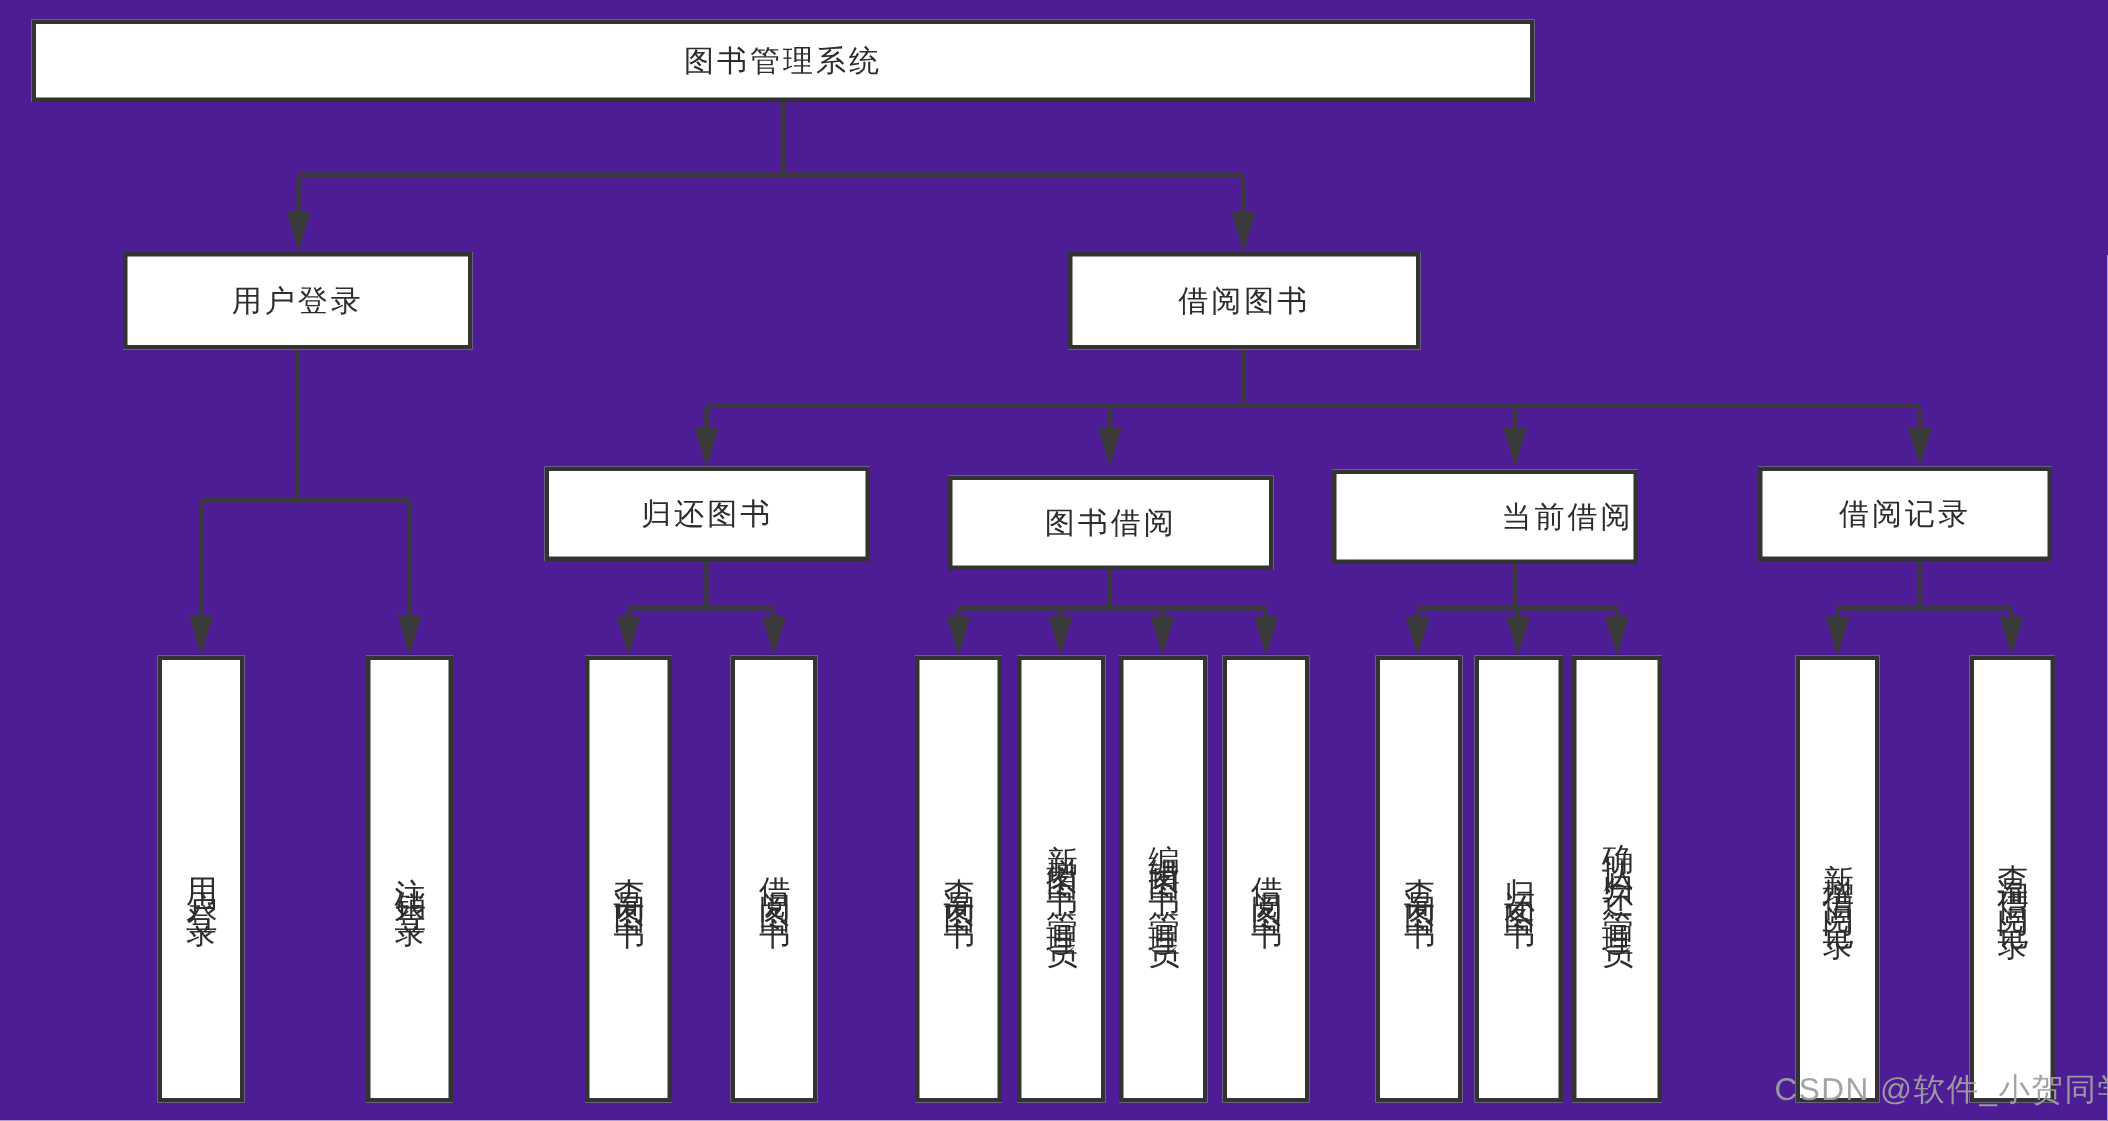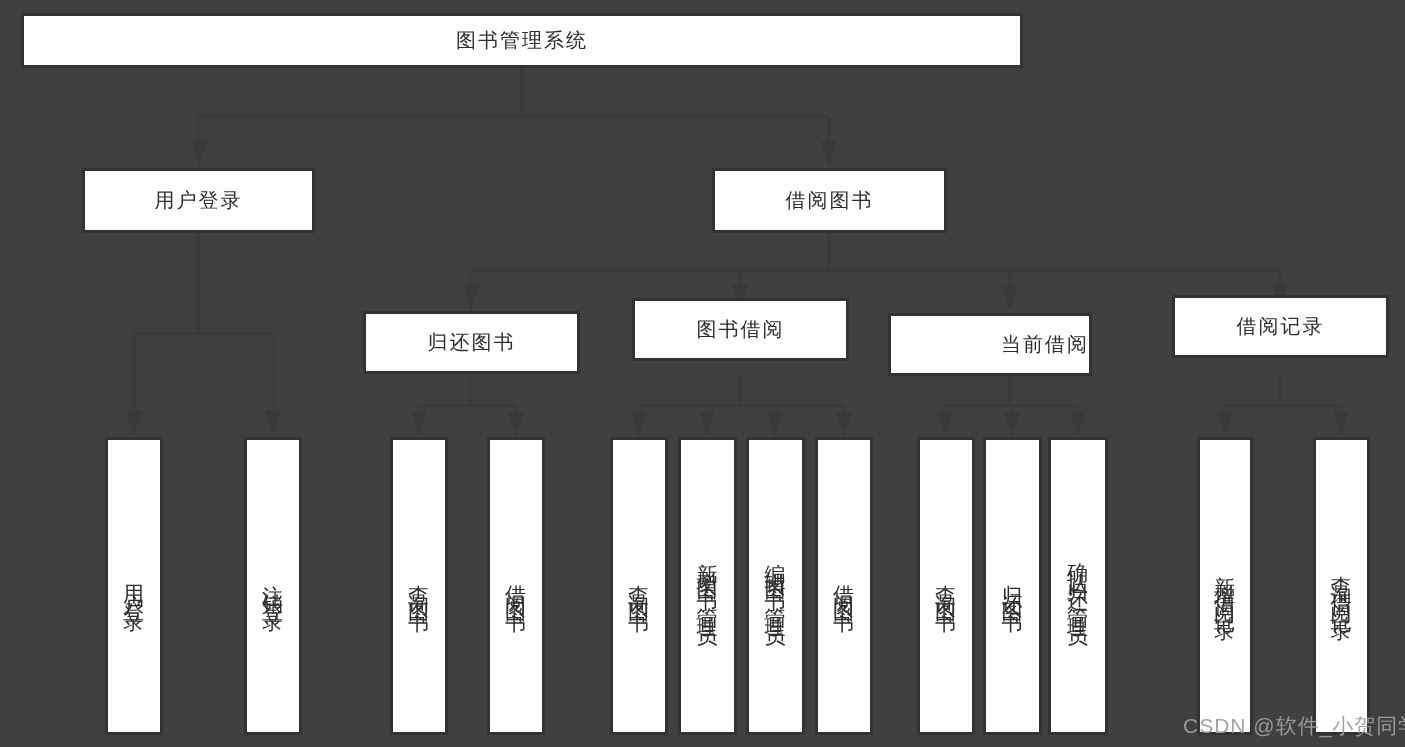--- a/index.html
+++ b/index.html
@@ -1,19 +1,19 @@
 <!DOCTYPE html>
 <html><head>
 <meta charset="utf-8">
 <style>
   html,body{margin:0;padding:0;background:#ffffff;}
   .stage{
     position:relative;
     width:1405px;height:747px;
-    background:#404040;
+    background:#4c1d95;
     font-family:"Liberation Sans","DejaVu Sans",sans-serif;
     overflow:hidden;
   }
   .wires{position:absolute;left:0;top:0;width:1405px;height:747px;}
   .hbox{
     position:absolute;box-sizing:border-box;
     background:#ffffff;border:3px solid #333333;
     display:flex;align-items:center;justify-content:center;
     font-size:20px;color:#2d2d2d;letter-spacing:2px;
     white-space:nowrap;
@@ -93,27 +93,27 @@
   <div class="hbox" style="left:82px;top:168px;width:233px;height:65px;">
     <span>用户登录</span>
   </div>
   <div class="hbox" style="left:712px;top:168px;width:235px;height:65px;">
     <span>借阅图书</span>
   </div>
 
   <div class="hbox" style="left:363px;top:311px;width:217px;height:63px;">
     <span>归还图书</span>
   </div>
-  <div class="hbox" style="left:632px;top:298px;width:217px;height:63px;">
+  <div class="hbox" style="left:632px;top:317px;width:217px;height:63px;">
     <span>图书借阅</span>
   </div>
   <div class="hbox" style="left:888px;top:313px;width:204px;height:63px;justify-content:flex-end;">
     <span>当前借阅</span>
   </div>
-  <div class="hbox" style="left:1172px;top:295px;width:217px;height:63px;">
+  <div class="hbox" style="left:1172px;top:311px;width:196px;height:63px;">
     <span>借阅记录</span>
   </div>
 
   <div class="vbox" style="left:105px;top:437px;width:58px;height:298px;">
     <span>用户登录</span>
   </div>
   <div class="vbox" style="left:244px;top:437px;width:58px;height:298px;">
     <span>注销登录</span>
   </div>
 

